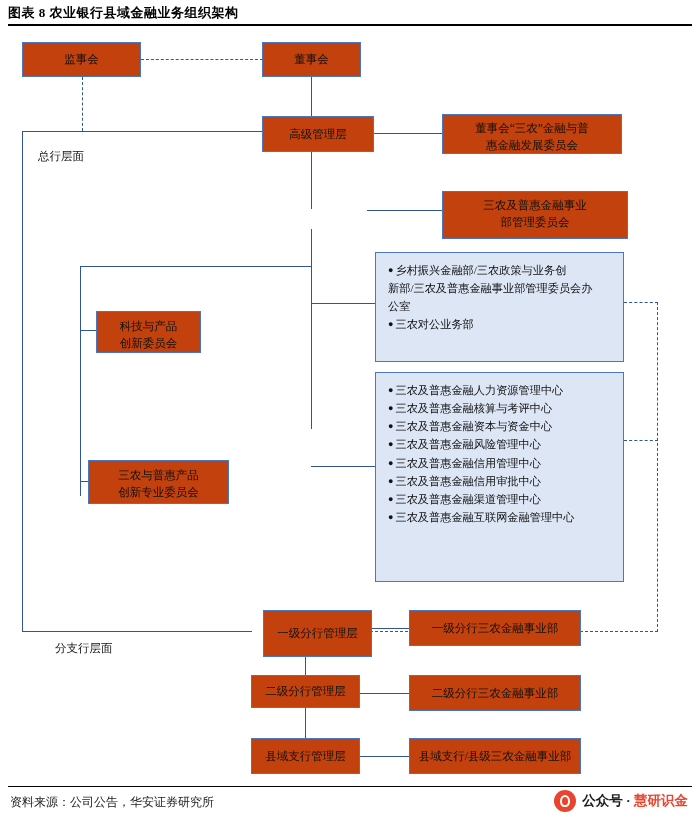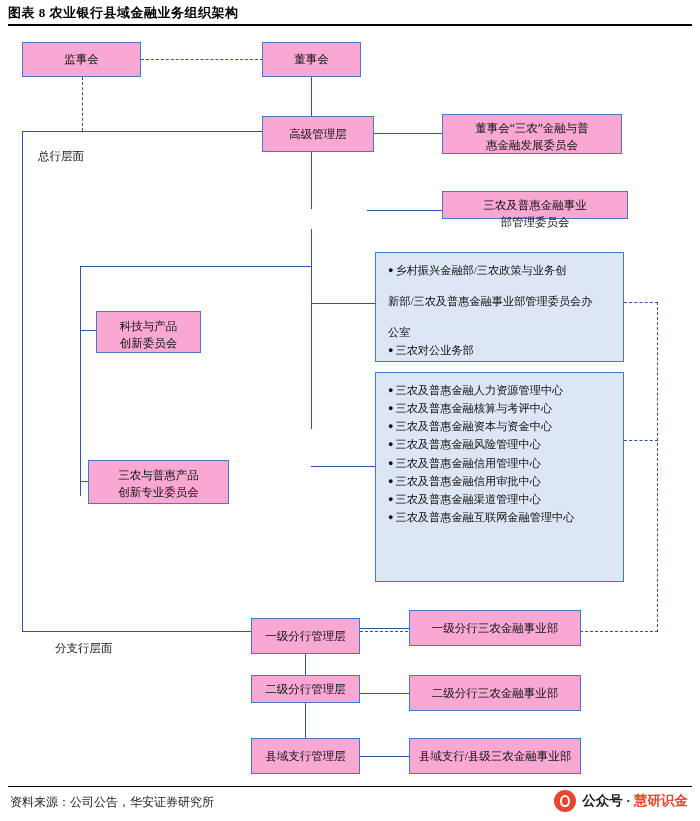--- a/index.html
+++ b/index.html
@@ -38,21 +38,21 @@
     box-sizing:border-box;
   }
   .wm-text{font-size:13.5px;font-weight:bold;color:#1b1b1b;}
   .wm-text .red{color:#e8442e;}
 
   
   #canvas{position:absolute;left:0;top:26px;width:700px;height:760px;}
 
   .box{
     position:absolute;
-    background:#f9a8d4;
+    background:#c2410c;
     border:1px solid #4a77c0;
     box-sizing:border-box;
     display:flex;align-items:center;justify-content:center;
     text-align:center;
     font-size:11.5px;
     line-height:1.45;
     color:#111;
     padding:8px 4px;
   }
   .box.multi{display:block;}
@@ -63,21 +63,21 @@
     background:#dce6f5;
     border:1px solid #4a77c0;
     box-sizing:border-box;
     font-size:11.2px;
     line-height:1.62;
     color:#111;
     padding:8px 10px 6px 12px;
   }
   .listbox .li{display:block;text-indent:0;}
   .listbox .li .bullet{font-size:9px;vertical-align:1px;margin-right:2px;}
-  .listbox .cont{display:block;margin-top:13px;}
+  .listbox .cont{display:block;}
 
   .lbl{
     position:absolute;font-size:11.5px;color:#111;
   }
 
   
   .ln-h,.ln-v{position:absolute;background:#2f5597;}
   .ln-h{height:1px;}
   .ln-v{width:1px;}
   .dash-h{position:absolute;height:0;border-top:1px dashed #2f5597;}
@@ -135,21 +135,21 @@
   <div class="box" style="left:262px;top:16px;width:99px;height:35px;">董事会</div>
 
   <div class="box" style="left:262px;top:90px;width:112px;height:36px;">高级管理层</div>
 
   <div class="box multi" style="left:442px;top:88px;width:180px;height:40px;padding-top:5px;">
     <span class="ln">董事会“三农”金融与普</span>
     <span class="ln">惠金融发展委员会</span>
   </div>
 
 
-  <div class="box multi" style="left:442px;top:165px;width:186px;height:28px;padding-top:5px;">
+  <div class="box multi" style="left:442px;top:165px;width:186px;height:48px;padding-top:5px;">
     <span class="ln">三农及普惠金融事业</span>
     <span class="ln">部管理委员会</span>
   </div>
 
   <div class="box multi" style="left:96px;top:285px;width:105px;height:42px;padding-top:6px;">
     <span class="ln">科技与产品</span>
     <span class="ln">创新委员会</span>
   </div>
 
   <div class="box multi" style="left:88px;top:434px;width:141px;height:44px;padding-top:6px;">
@@ -172,24 +172,24 @@
     <span class="li"><span class="bullet">●</span><span>三农及普惠金融人力资源管理中心</span></span>
     <span class="li"><span class="bullet">●</span><span>三农及普惠金融核算与考评中心</span></span>
     <span class="li"><span class="bullet">●</span><span>三农及普惠金融资本与资金中心</span></span>
     <span class="li"><span class="bullet">●</span><span>三农及普惠金融风险管理中心</span></span>
     <span class="li"><span class="bullet">●</span><span>三农及普惠金融信用管理中心</span></span>
     <span class="li"><span class="bullet">●</span><span>三农及普惠金融信用审批中心</span></span>
     <span class="li"><span class="bullet">●</span><span>三农及普惠金融渠道管理中心</span></span>
     <span class="li"><span class="bullet">●</span><span>三农及普惠金融互联网金融管理中心</span></span>
   </div>
 
-  <div class="box" style="left:251px;top:584px;width:109px;height:36px;margin-top:8px;">一级分行管理层</div>
+  <div class="box" style="left:263px;top:584px;width:109px;height:47px;">一级分行管理层</div>
   <div class="box" style="left:409px;top:584px;width:172px;height:36px;">一级分行三农金融事业部</div>
 
-  <div class="box" style="left:251px;top:649px;width:109px;height:28px;text-align:right;">二级分行管理层</div>
+  <div class="box" style="left:251px;top:649px;width:109px;height:33px;text-align:right;">二级分行管理层</div>
   <div class="box" style="left:409px;top:649px;width:172px;height:36px;">二级分行三农金融事业部</div>
 
   <div class="box" style="left:251px;top:712px;width:109px;height:36px;">县域支行管理层</div>
   <div class="box" style="left:409px;top:712px;width:172px;height:36px;">县域支行/县级三农金融事业部</div>
 
 </div>
 
 <div class="footer-rule"></div>
 <div class="footer-text">资料来源：公司公告，华安证券研究所</div>
 <div class="wm">

